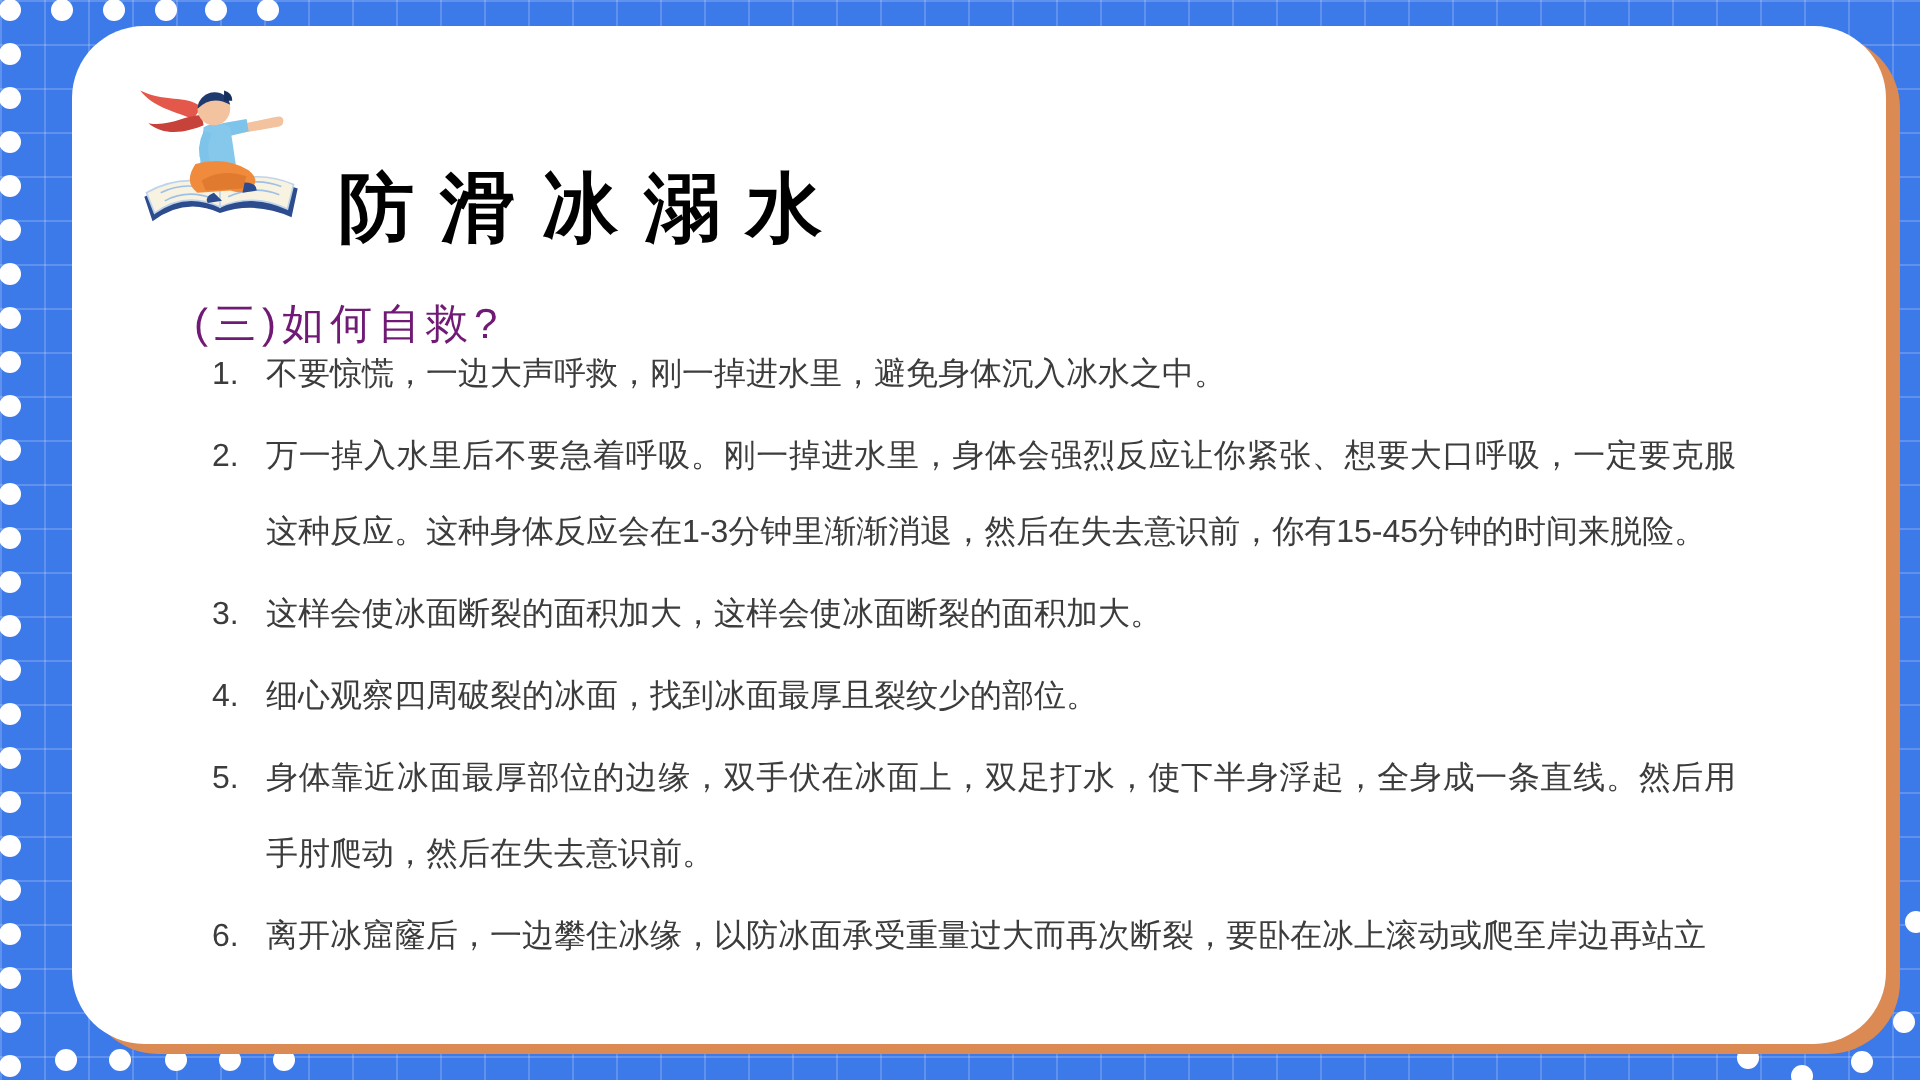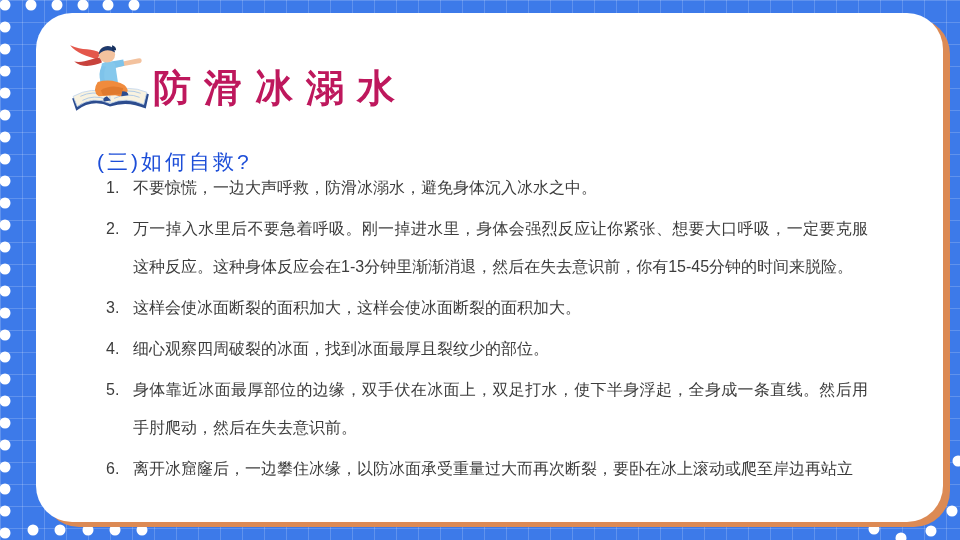--- a/index.html
+++ b/index.html
@@ -18,27 +18,27 @@
   }
   .card{
     position:absolute;left:36px;top:13px;width:907px;height:509px;
     background:#FFFFFF;border-radius:36px;
     box-shadow:7px 5px 0 #DC8A54;
   }
   .illustration{
     position:absolute;left:28px;top:28px;width:92px;height:80px;
   }
   .title{
-    position:absolute;left:117px;top:50px;margin:0;
-    font-size:38px;font-weight:bold;color:#be185d;letter-spacing:13px;
+    position:absolute;left:117px;top:50px;margin:16px;
+    font-size:38px;font-weight:bold;color:#000000;letter-spacing:13px;
     white-space:nowrap;
   }
   .subtitle{
     position:absolute;left:61px;top:135px;margin:0;
-    font-size:21px;font-weight:400;color:#1d4ed8;letter-spacing:3px;
+    font-size:21px;font-weight:400;color:#701a75;letter-spacing:3px;
     white-space:nowrap;
   }
   .rescue-list{
     position:absolute;left:70px;top:156px;width:762px;
     margin:0;padding:0;list-style:none;
   }
   .rescue-list li{
     display:flex;margin:0 0 3px 0;
     font-size:16px;line-height:38px;color:#3C3C3C;
   }
@@ -124,21 +124,21 @@
       <path d="M42 54 q-5 2 -3 5 l7 -1 z" fill="#2C4C8E"></path>
     </svg>
 
     <h1 class="title">防滑冰溺水</h1>
 
     <h2 class="subtitle">(三)如何自救?</h2>
 
     <ol class="rescue-list">
         <li>
           <span class="num">1.</span>
-          <span class="txt">不要惊慌，一边大声呼救，防滑冰溺水，避免身体沉入冰水之中。</span>
+          <span class="txt">不要惊慌，一边大声呼救，刚一掉进水里，避免身体沉入冰水之中。</span>
         </li>
         <li>
           <span class="num">2.</span>
           <span class="txt">万一掉入水里后不要急着呼吸。刚一掉进水里，身体会强烈反应让你紧张、想要大口呼吸，一定要克服这种反应。这种身体反应会在1-3分钟里渐渐消退，然后在失去意识前，你有15-45分钟的时间来脱险。</span>
         </li>
         <li>
           <span class="num">3.</span>
           <span class="txt">这样会使冰面断裂的面积加大，这样会使冰面断裂的面积加大。</span>
         </li>
         <li>

